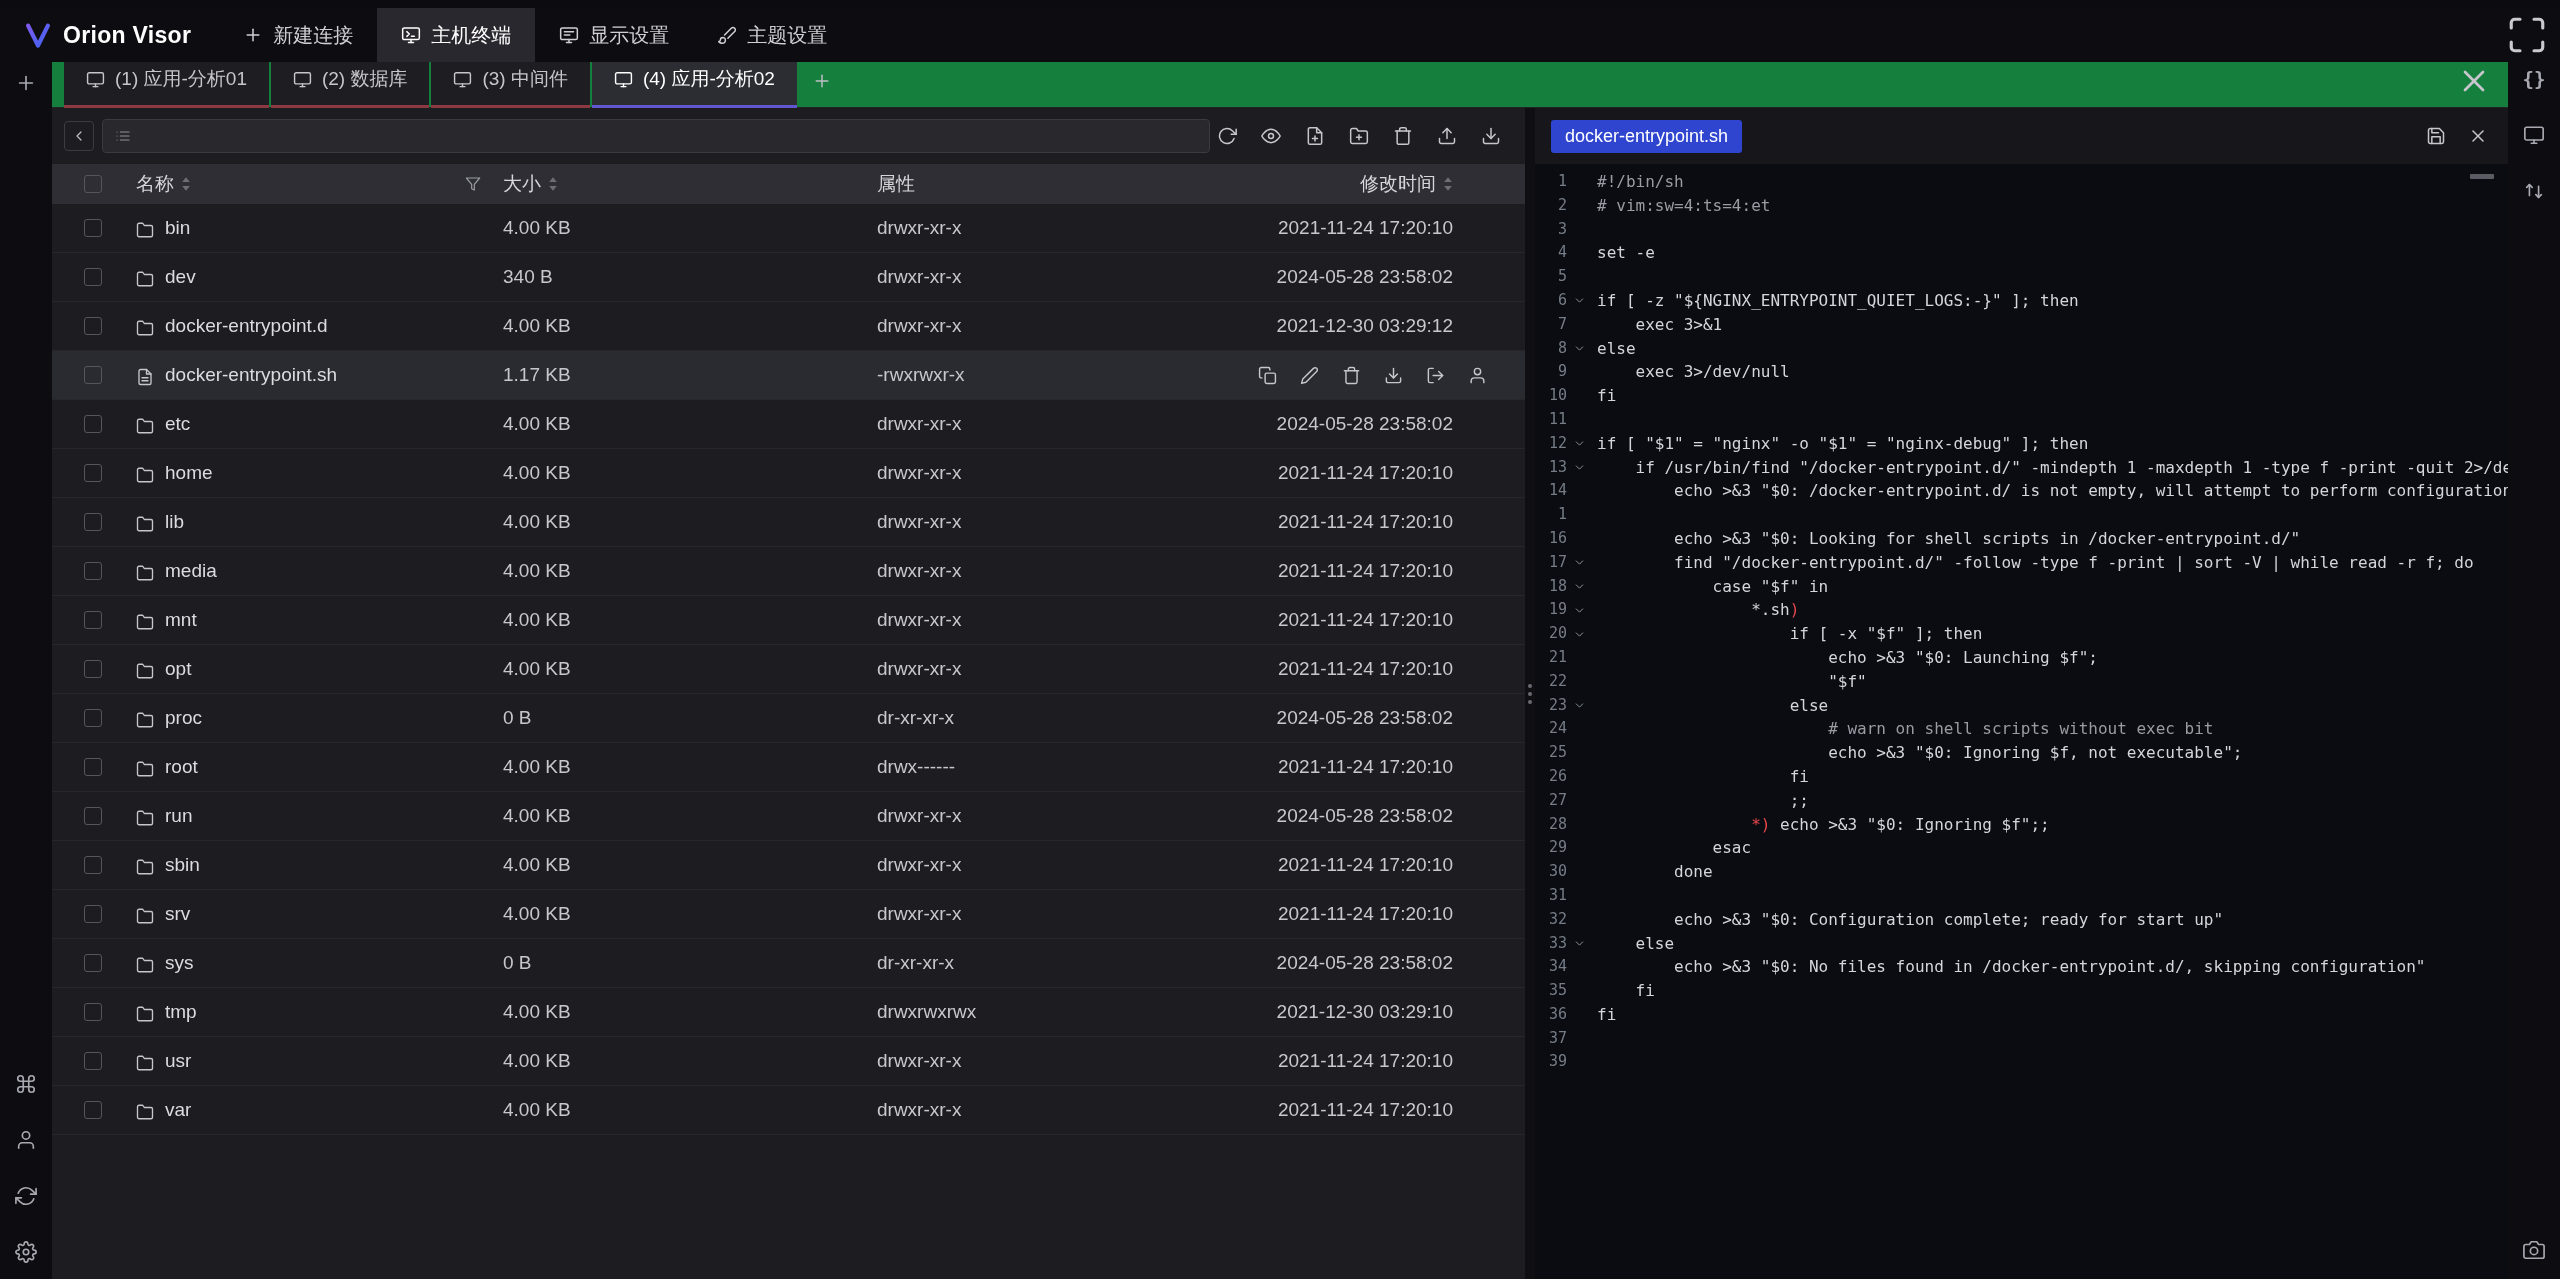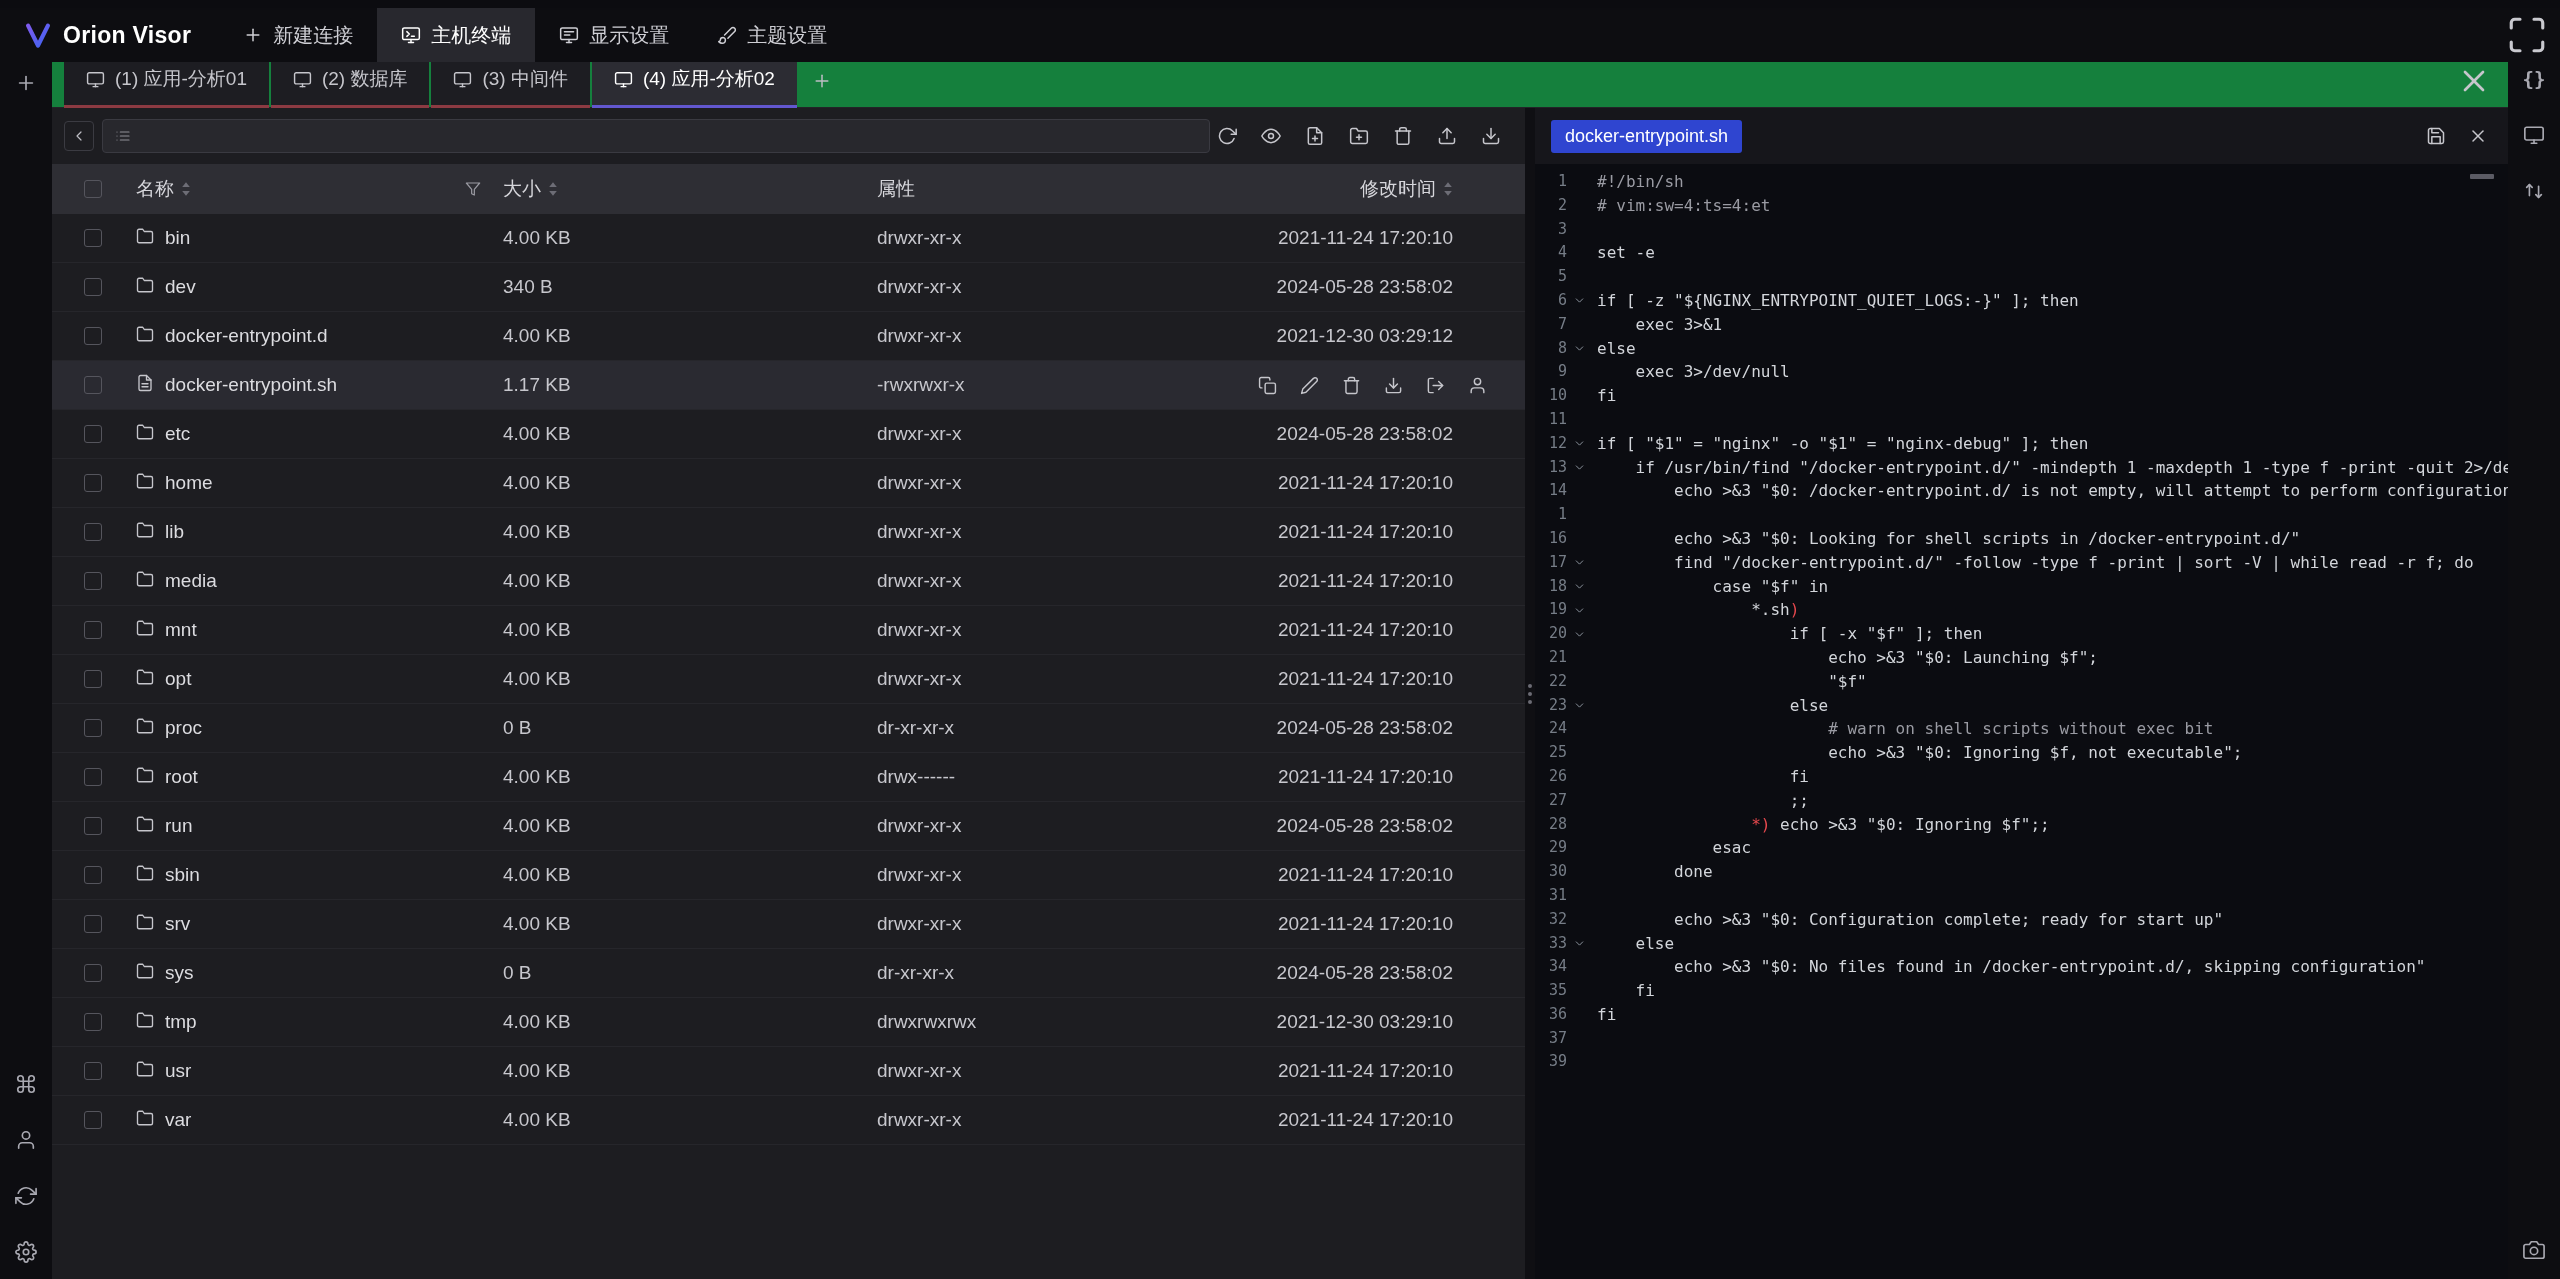--- a/index.html
+++ b/index.html
@@ -36,31 +36,31 @@
   .ftoolbar{height:56px;display:flex;align-items:center;padding:0 24px 0 12px}
   .backbtn{width:30px;height:30px;border:1px solid #3b3b42;border-radius:4px;display:flex;align-items:center;justify-content:center;color:#bdbdc4;cursor:pointer;flex:none}
   .backbtn .ic{width:16px;height:16px}
   .pathinput{width:1108px;height:34px;margin-left:8px;background:#28282d;border:1px solid #3a3a41;border-radius:4px;display:flex;align-items:center;padding:0 12px;gap:9px;color:#b9b9c0;font-size:18px;outline:none}
   .pathinput .ic{width:16px;height:16px;color:#8f8f97}
   .pathinput input{flex:1;background:transparent;border:none;outline:none;color:#d4d4d9;font-size:18px;font-family:"Liberation Sans",sans-serif}
   .fm-toolbar{margin-left:auto;display:flex;gap:24px}
   .ibtn{color:#c6c6cc;display:flex;align-items:center;justify-content:center;cursor:pointer}
   .ibtn .ic{width:20px;height:20px}
   
-  .thead{height:50px;background:#2e2e34;display:grid;grid-template-columns:70px 381px 374px 370px 1fr;align-items:center;font-size:19px;color:#d6d6db}
+  .thead{height:40px;background:#2e2e34;display:grid;grid-template-columns:70px 381px 374px 370px 1fr;align-items:center;font-size:19px;color:#d6d6db}
   .hcell{display:flex;align-items:center;gap:7px}
   .cb{width:18px;height:18px;border:1.5px solid #55555d;border-radius:3px;background:transparent;margin-left:32px;flex:none;cursor:pointer}
   .h-name{padding-left:14px}
   .h-funnel{margin-left:auto;margin-right:22px;color:#9b9ba3;cursor:pointer}
   .h-time{justify-content:flex-end;padding-right:72px}
   .caret{flex:none}
   .tbody{flex:1;overflow:hidden}
   .trow{height:49px;display:grid;grid-template-columns:70px 381px 374px 370px 1fr;align-items:center;border-bottom:1px solid #26262b;font-size:19px;color:#c9c9cf;cursor:pointer}
   .trow.sel{background:#2a2a31}
-  .cell-name{display:flex;align-items:flex-start;gap:11px;color:#dcdce0;padding-left:14px}
+  .cell-name{display:flex;align-items:flex-end;gap:11px;color:#dcdce0;padding-left:14px}
   .cell-name .ic{width:18px;height:18px;color:#c6c6cc;flex:none}
   .cell-size,.cell-attr{color:#c7c7cd}
   .cell-time{text-align:right;padding-right:72px;color:#c7c7cd}
   .actions{display:flex;justify-content:flex-end;gap:23px;padding-right:38px}
   .actions .ibtn .ic{width:19px;height:19px}
   
   .splitter{width:10px;background:#0f0f13;display:flex;align-items:center;justify-content:center;cursor:col-resize}
   .grip{display:flex;flex-direction:column;gap:4px}
   .grip i{width:4px;height:4px;border-radius:50%;background:#6b6b74;display:block}
   

